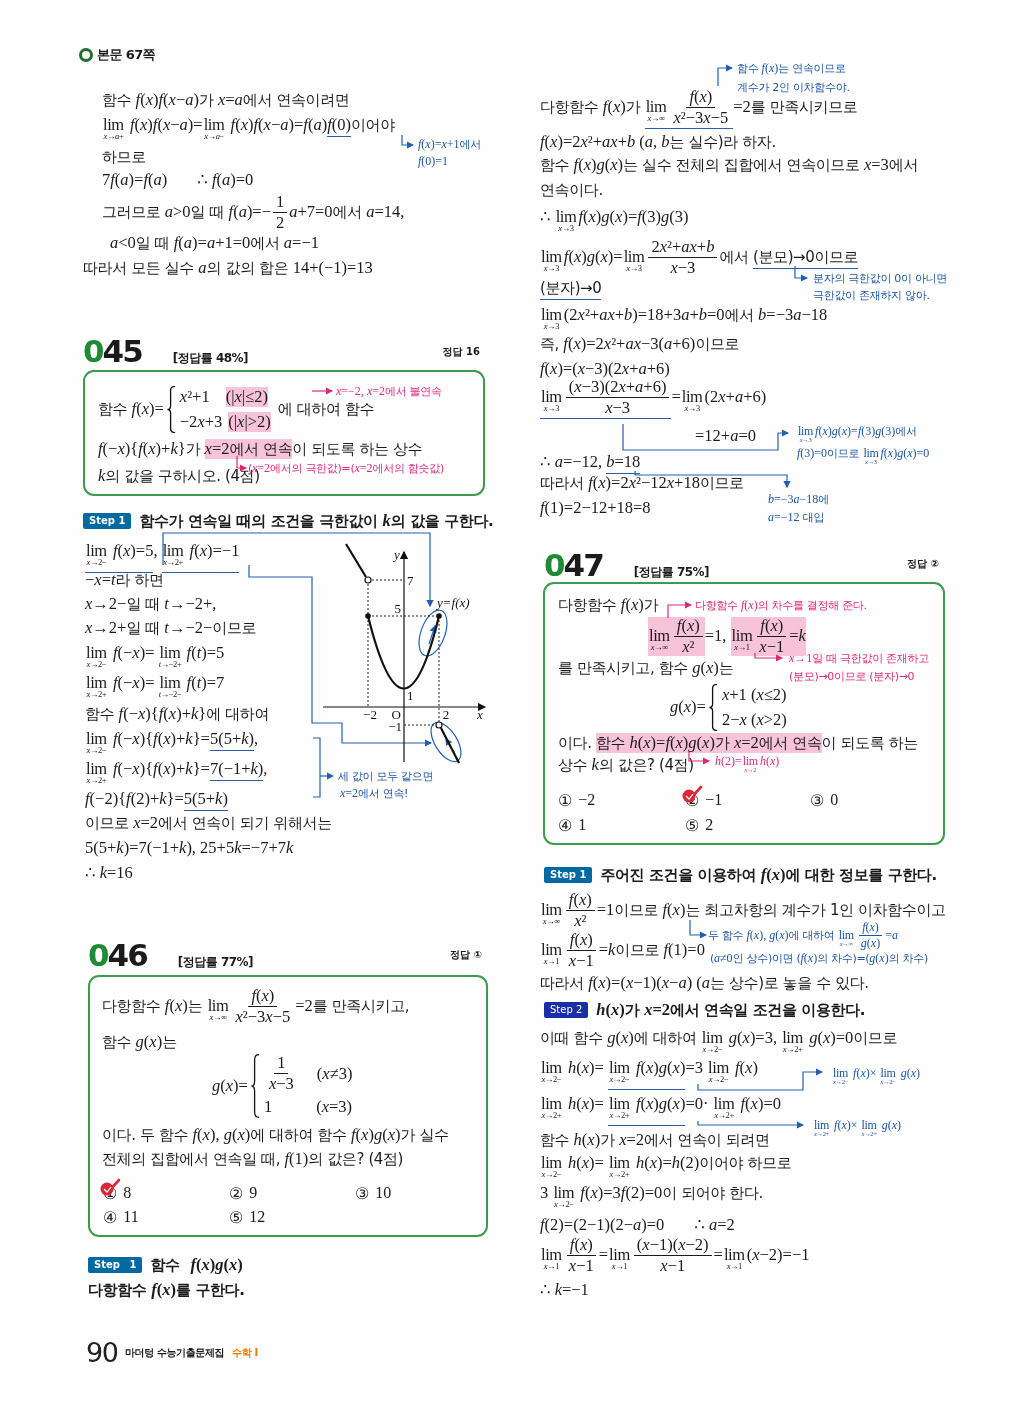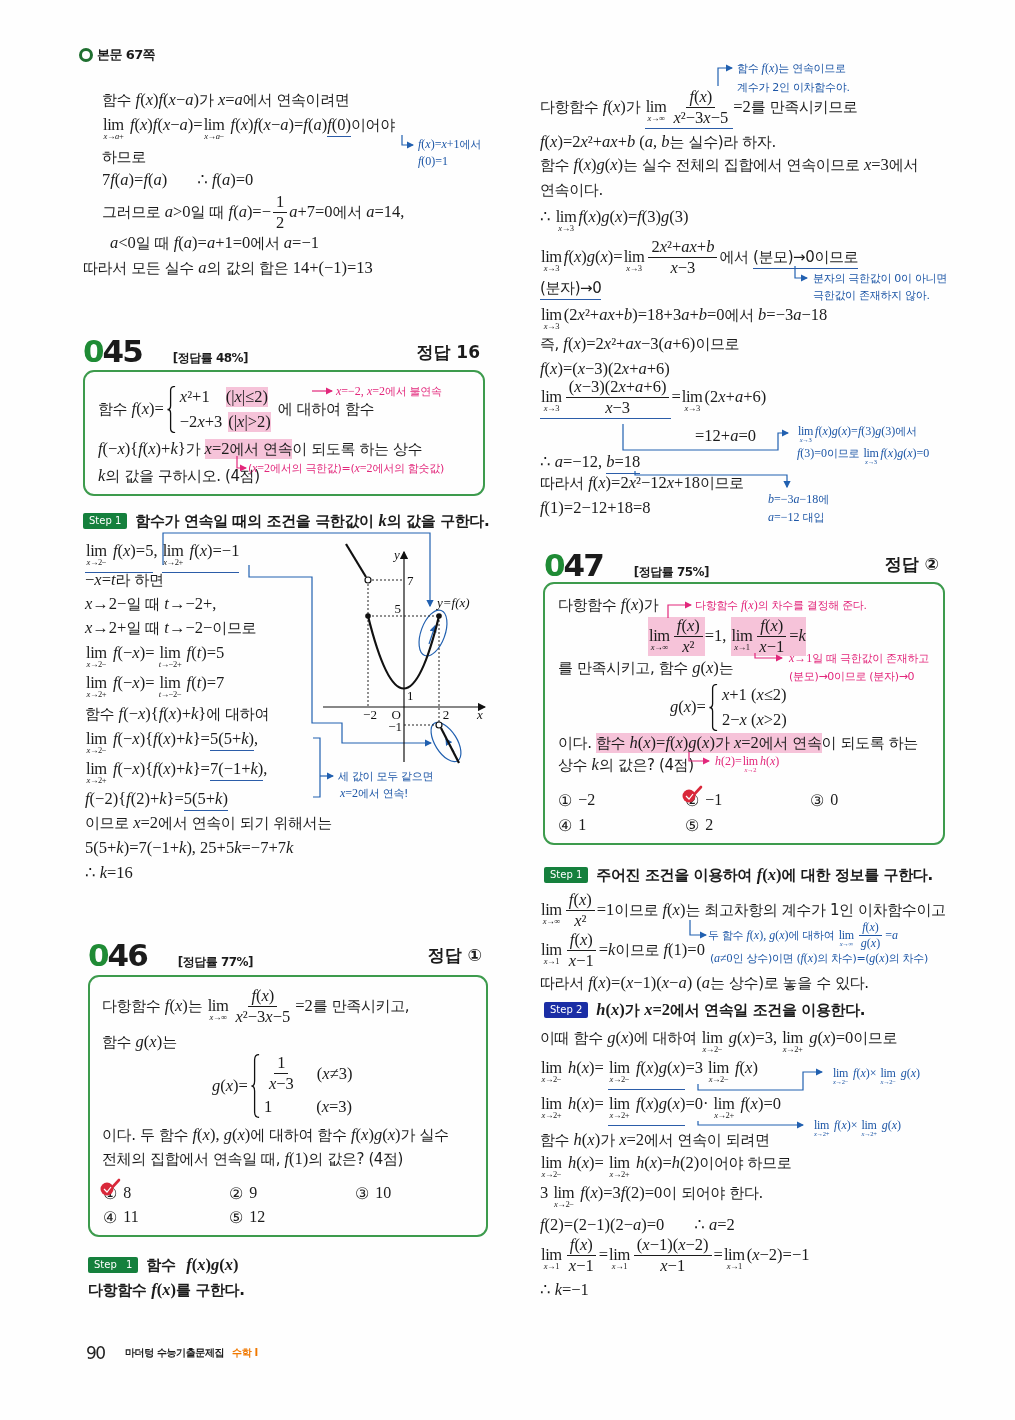--- a/index.html
+++ b/index.html
@@ -31,30 +31,30 @@
   .rows{display:flex;flex-direction:column;justify-content:center;gap:3px;}
   .row{display:flex;align-items:center;min-height:22px;}
   .sp{display:inline-block;height:1px;}
 
   .secref{position:absolute;left:79px;top:46px;display:flex;align-items:center;font-weight:bold;font-size:13px;letter-spacing:-0.6px;}
   .ring{width:8px;height:8px;border:3px solid #1f6f30;border-radius:50%;margin-right:4px;display:inline-block;}
   .qhead{position:absolute;display:flex;align-items:baseline;height:34px;}
   .qnum{font-weight:bold;font-size:31px;letter-spacing:-2px;line-height:34px;}
   .qnum .zero{color:#1f8b35;}
   .qrate{font-size:12px;font-weight:bold;margin-left:7px;letter-spacing:-0.5px;padding-left:24px;}
-  .qans{position:absolute;font-weight:bold;font-size:17px;height:20px;line-height:20px;text-align:right;}
+  .qans{position:absolute;font-weight:bold;font-size:10px;height:20px;line-height:20px;text-align:right;}
   .box{position:absolute;border:2px solid #3d9b4d;border-radius:11px;}
   .step{position:absolute;display:flex;align-items:center;height:20px;font-weight:bold;font-size:14.5px;letter-spacing:-0.5px;white-space:nowrap;}
   .badge{font-size:10px;color:#fff;padding:1px 6px;border-radius:2px;margin-right:8px;font-weight:normal;letter-spacing:0;line-height:14px;}
-  .badge.s1{background:#15803d;}
+  .badge.s1{background:#0369a1;font-weight:bold;}
   .badge.s2{background:#1b2ea5;}
   .choice{position:absolute;display:flex;align-items:center;height:20px;font-family:"Liberation Serif",serif;font-size:16px;}
   .cnum{margin-right:6px;position:relative;}
   .check{position:absolute;left:-4px;top:-5px;width:22px;height:20px;}
-  .footer-num{position:absolute;left:86px;top:1336px;font-size:17px;letter-spacing:-1.5px;color:#222;line-height:34px;}
+  .footer-num{position:absolute;left:86px;top:1336px;font-size:27px;letter-spacing:-1.5px;color:#222;line-height:34px;}
   .footer-title{position:absolute;left:125px;top:1346px;font-size:10px;font-weight:bold;letter-spacing:-0.4px;line-height:14px;display:flex;gap:8px;}
   .footer-title .subj{color:#f07800;}
   svg.overlay{position:absolute;left:0;top:0;width:1015px;height:1420px;pointer-events:none;}
   .gt{font-family:"Liberation Serif",serif;font-size:13px;fill:#111;}
   .gt.it{font-style:italic;}
 </style>
 </head>
 <body>
 
 <div class="secref">

